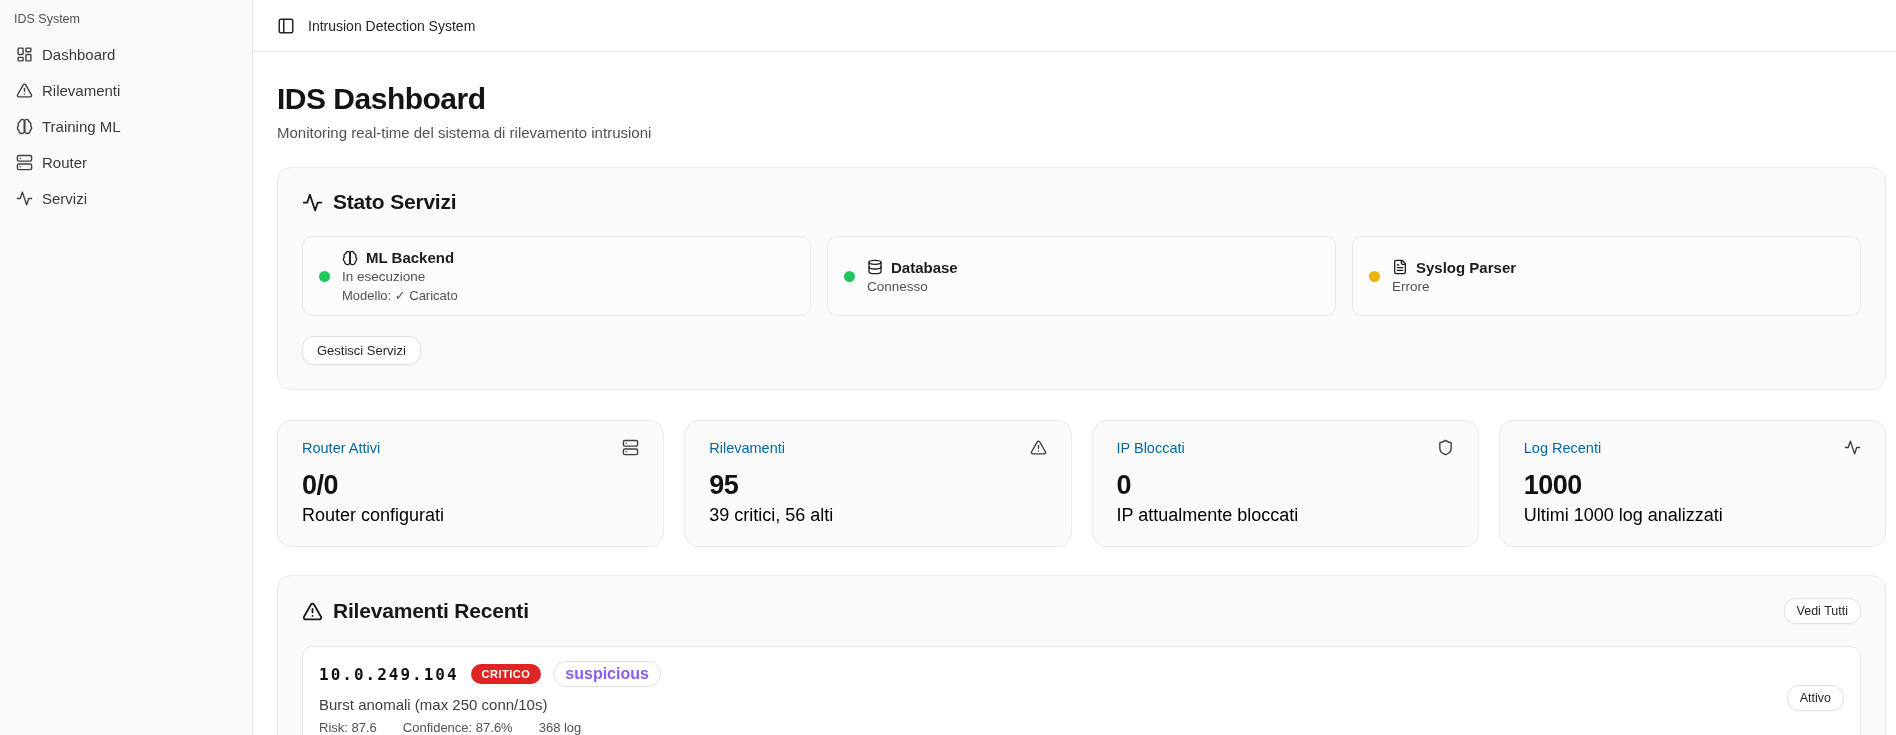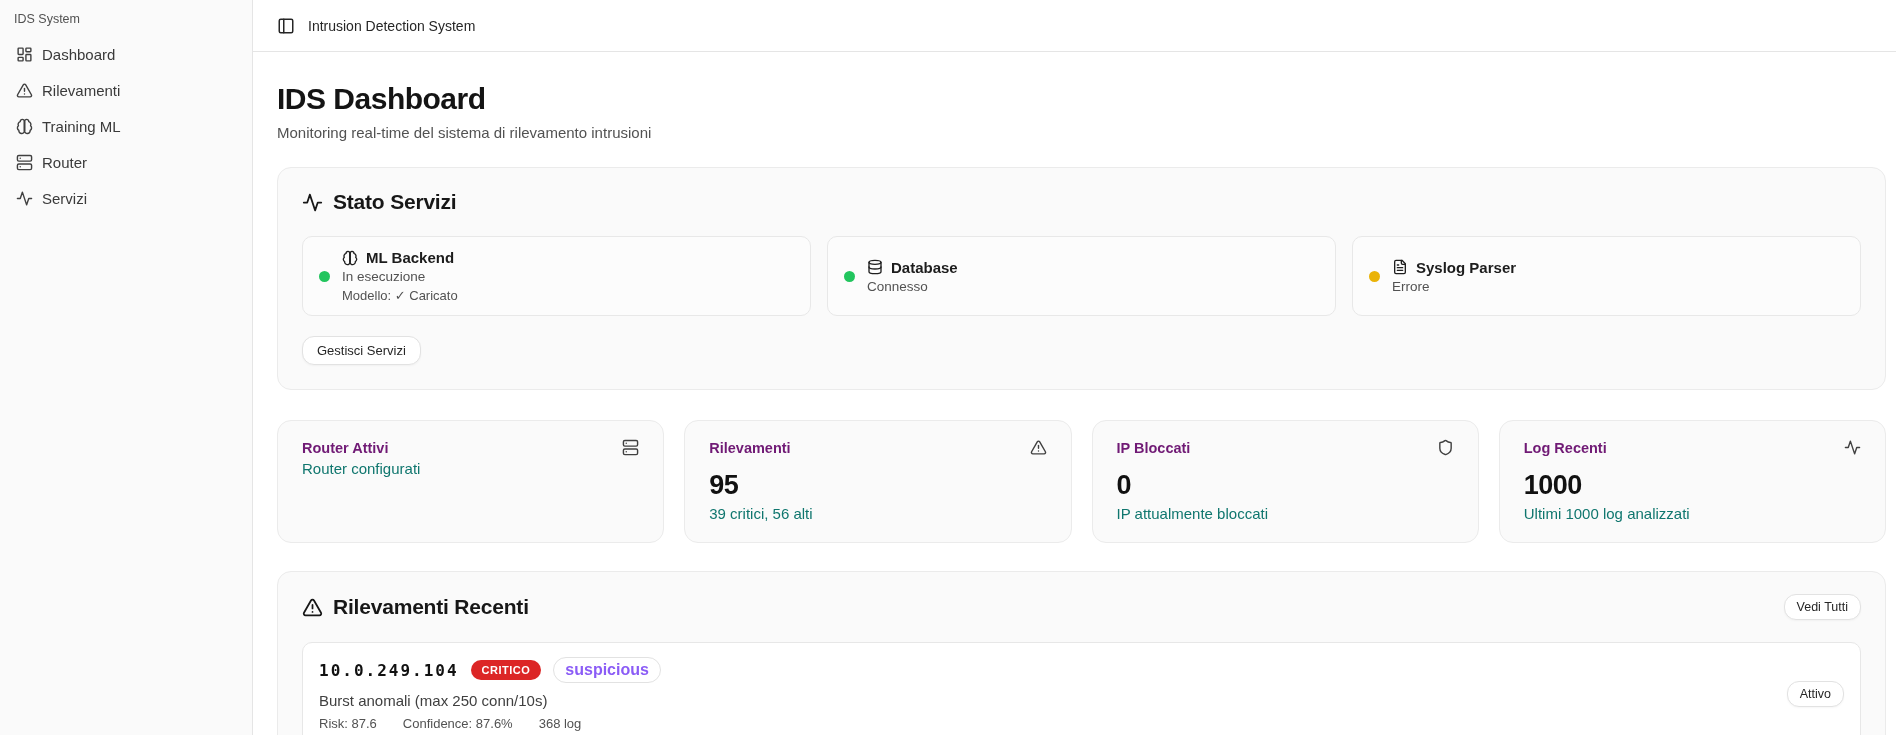--- a/index.html
+++ b/index.html
@@ -72,24 +72,24 @@
     color: #262626; cursor: pointer; box-shadow: 0 1px 2px rgba(0,0,0,0.04);
     font-family: "Liberation Sans", sans-serif;
   }
   .btn-sm { padding: 5px 12px; font-size: 12.5px; }
   .svc-manage { margin-top: 20px; }
 
   
   .stats-grid { display: grid; grid-template-columns: repeat(4, 1fr); gap: 20px; margin-top: 30px; }
   .stat-card { padding: 18px 24px 20px; }
   .stat-head { display: flex; align-items: center; justify-content: space-between; }
-  .stat-label { font-size: 14.5px; font-weight: 700; color: #701a75; }
+  .stat-label { font-size: 14.5px; font-weight: 400; color: #0369a1; }
   .stat-head svg { width: 17px; height: 17px; color: #404040; }
   .stat-value { font-size: 27px; font-weight: 700; letter-spacing: -0.5px; margin-top: 14px; color: #111; }
-  .stat-caption { font-size: 15px; color: #0f766e; margin-top: 4px; }
+  .stat-caption { font-size: 18px; color: #000000; margin-top: 4px; }
 
   
   .detections-card { margin-top: 28px; padding: 22px 24px 24px; }
   .det-row {
     margin-top: 22px; background: #ffffff; border: 1px solid #e7e7e7; border-radius: 10px;
     padding: 14px 16px; display: flex; justify-content: space-between; align-items: center;
   }
   .det-line1 { display: flex; align-items: center; gap: 12px; }
   .det-ip { font-family: "DejaVu Sans Mono", monospace; font-size: 16px; font-weight: 700; letter-spacing: 2px; color: #111; }
   .badge-critical {
@@ -267,20 +267,21 @@
 
       <section class="stats-grid">
 
         <div class="card stat-card">
           <div class="stat-head">
             <span class="stat-label">Router Attivi</span>
             <svg viewBox="0 0 24 24">
                 <use href="#i-server"></use>
               </svg>
           </div>
+          <div class="stat-value">0/0</div>
           <div class="stat-caption">Router configurati</div>
         </div>
 
         <div class="card stat-card">
           <div class="stat-head">
             <span class="stat-label">Rilevamenti</span>
             <svg viewBox="0 0 24 24">
                 <use href="#i-alert"></use>
               </svg>
           </div>

